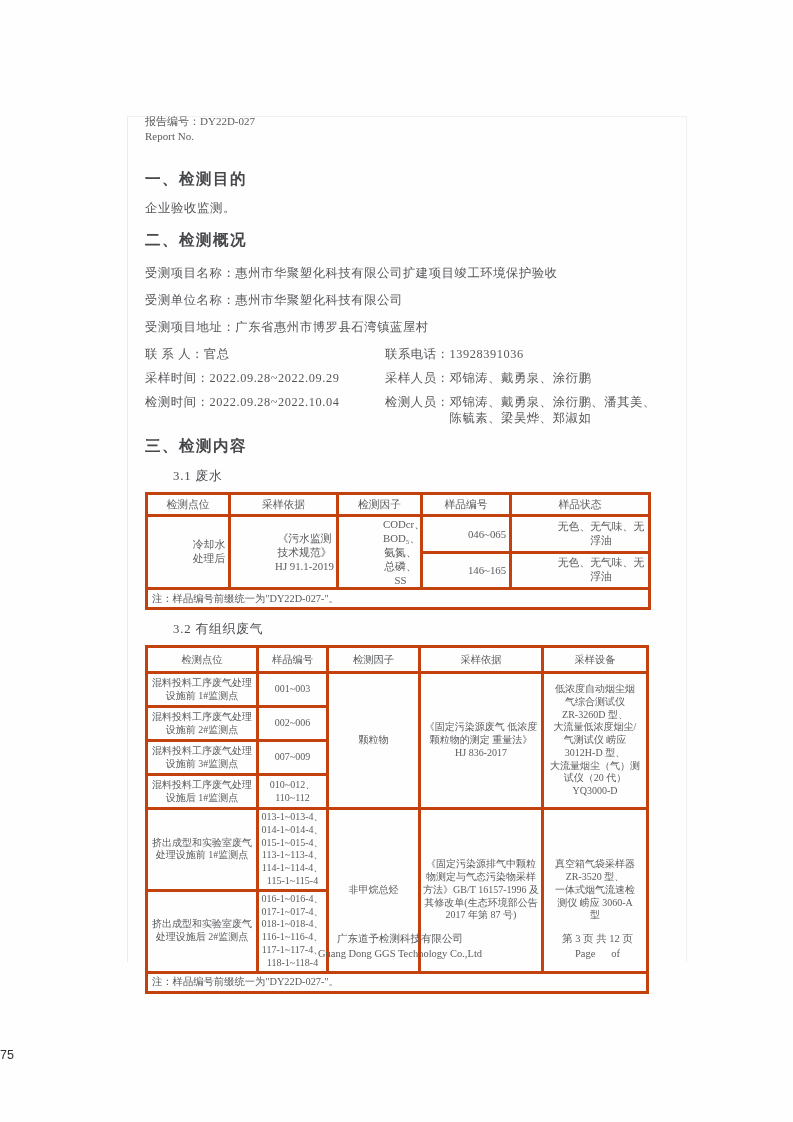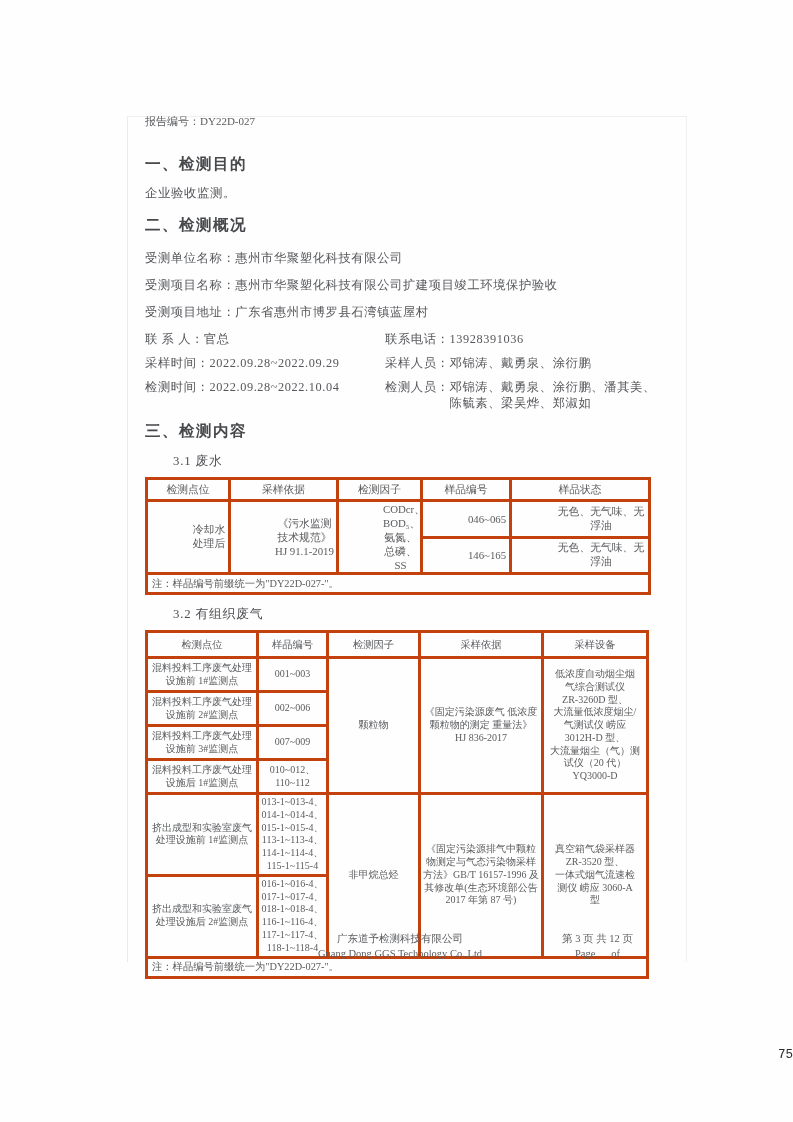--- a/index.html
+++ b/index.html
@@ -55,45 +55,46 @@
   .t2 { width:501px; }
   .t2 th { font-size:10.3px; height:26px; }
   .t2 td { font-size:10px; line-height:12.8px; }
   .t2 .r14 td { height:34px; }
   .t2 .r56 td { height:79px; }
   .note-cell { text-align:left !important; font-size:10.3px !important; height:20px; padding-left:4px !important; }
 
   .footer-company { position:absolute; left:295px; top:931px; width:210px; text-align:center; font-size:10.5px; line-height:15px; color:#5b5c5f; }
   .footer-page { position:absolute; left:545px; top:931px; width:105px; text-align:center; font-size:10.5px; line-height:15px; color:#5b5c5f; }
   .footer-page .en { white-space:pre; }
-  .doc-page-num { position:absolute; left:0; right:0; top:1048px; text-align:right; font-family:Liberation Mono, monospace; font-size:12.5px; color:#2e2e2e; }
+  .doc-page-num { position:absolute; left:0; right:0; top:1048px; text-align:left; font-family:Liberation Sans, sans-serif; font-size:12.5px; color:#2e2e2e; }
 </style>
 </head>
 <body>
 
 <div class="page">
   <div class="scan-frame"></div>
 
   <div class="content">
 
     <div class="report-no">
       <div>报告编号：DY22D-027</div>
+      <div>Report No.</div>
     </div>
 
     <h2 class="sec sec1">一、检测目的</h2>
     <p class="body-text">企业验收监测。</p>
 
     <h2 class="sec sec2">二、检测概况</h2>
 
     <div class="fields">
       <div class="field">
+        <span class="lab">受测项目名称：</span><span class="val">惠州市华聚塑化科技有限公司扩建项目竣工环境保护验收</span>
+      </div>
+      <div class="field">
         <span class="lab">受测单位名称：</span><span class="val">惠州市华聚塑化科技有限公司</span>
-      </div>
-      <div class="field">
-        <span class="lab">受测项目名称：</span><span class="val">惠州市华聚塑化科技有限公司扩建项目竣工环境保护验收</span>
       </div>
       <div class="field">
         <span class="lab">受测项目地址：</span><span class="val">广东省惠州市博罗县石湾镇蓝屋村</span>
       </div>
 
       <div class="row2col">
         <div class="col-left">
           <span class="lab">联 系 人：</span><span class="val">官总</span>
         </div>
         <div class="col-right">

